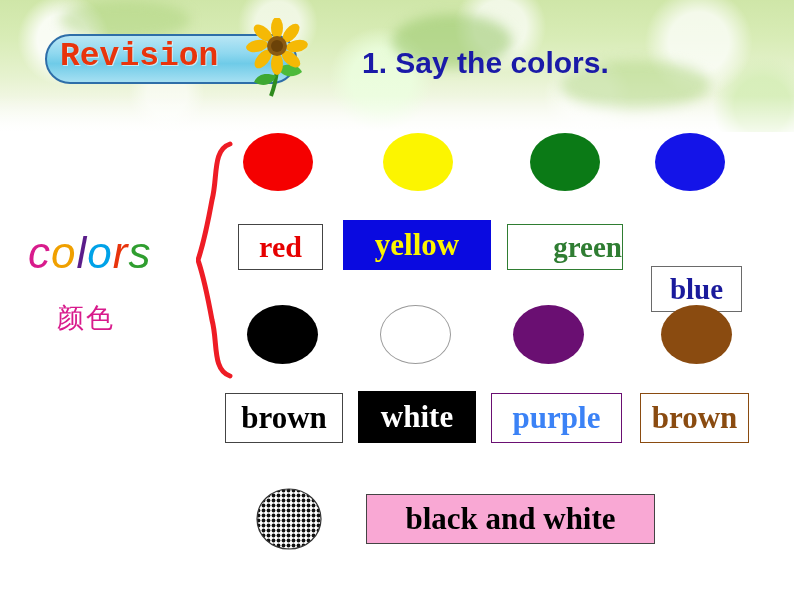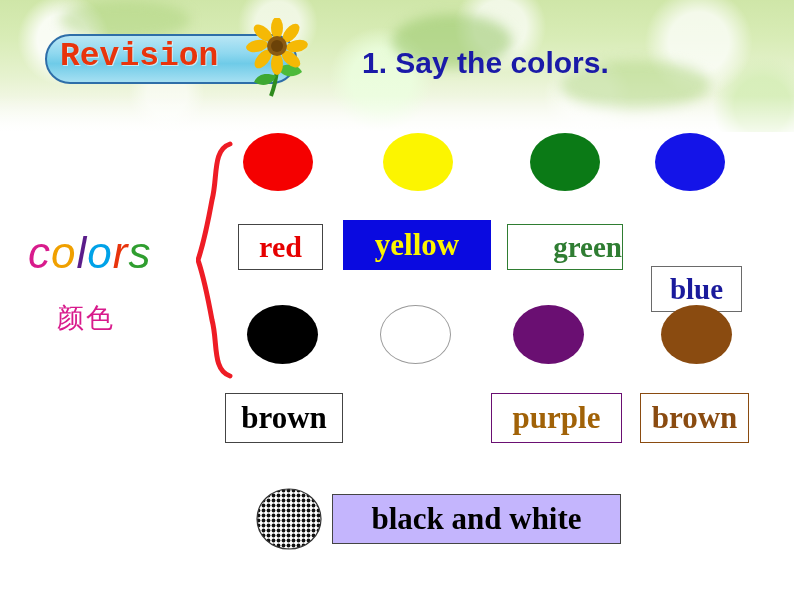--- a/index.html
+++ b/index.html
@@ -210,33 +210,36 @@
   </div>
 
   <div class="dot" style="left:247px; top:305px; width:71px; height:59px; background:#000000;"></div>
   <div class="dot" style="left:380px; top:305px; width:71px; height:59px; background:#ffffff; border:1px solid #9a9a9a; box-sizing:border-box;"></div>
   <div class="dot" style="left:513px; top:305px; width:71px; height:59px; background:#6a0f72;"></div>
   <div class="dot" style="left:661px; top:305px; width:71px; height:59px; background:#8a4b10;"></div>
 
   <div class="wordbox" style="left:225px; top:393px; width:118px; height:50px; font-size:31px; color:#000000; background:#ffffff; border-color:#444444;">
     <span>brown</span>
   </div>
-  <div class="wordbox" style="left:491px; top:393px; width:131px; height:50px; font-size:31px; color:#a16207; background:#ffffff; border-color:#6a0f72;">
+  <div class="wordbox" style="left:358px; top:391px; width:118px; height:52px; font-size:31px; color:#ffffff; background:#000000; border-color:#000000;">
+    <span>white</span>
+  </div>
+  <div class="wordbox" style="left:491px; top:393px; width:131px; height:50px; font-size:31px; color:#3b82f6; background:#ffffff; border-color:#6a0f72;">
     <span>purple</span>
   </div>
   <div class="wordbox" style="left:640px; top:393px; width:109px; height:50px; font-size:31px; color:#8a4b10; background:#ffffff; border-color:#8a4b10;">
     <span>brown</span>
   </div>
 
   <svg style="position:absolute; left:256px; top:488px; width:66px; height:62px;" viewBox="0 0 66 62">
     <defs>
       <pattern id="checkerPat" width="5" height="5" patternUnits="userSpaceOnUse">
         <rect width="5" height="5" fill="#ffffff"></rect>
         <circle cx="2.5" cy="2.5" r="1.9" fill="#111111"></circle>
       </pattern>
     </defs>
     <ellipse cx="33" cy="31" rx="32" ry="30" fill="url(#checkerPat)" stroke="#333333" stroke-width="1.2"></ellipse>
   </svg>
-  <div class="wordbox" style="left:332px; top:494px; width:289px; height:50px; font-size:31px; color:#000000; background:#c4b5fd; border-color:#444444;">
+  <div class="wordbox" style="left:366px; top:494px; width:289px; height:50px; font-size:31px; color:#000000; background:#f9a8d4; border-color:#444444;">
     <span>black and white</span>
   </div>
 
 </div>
 
 </body></html>

